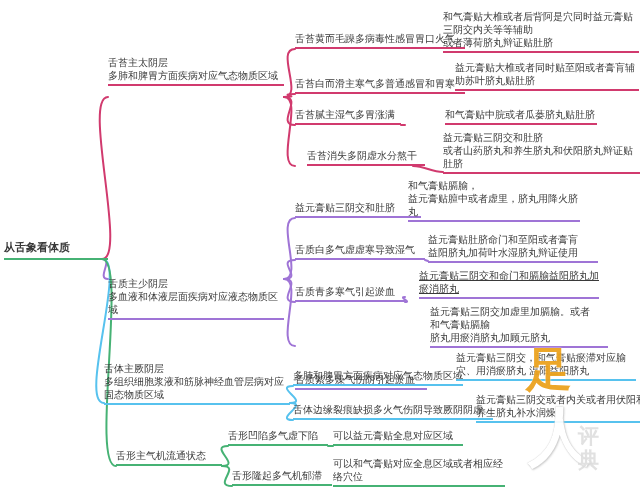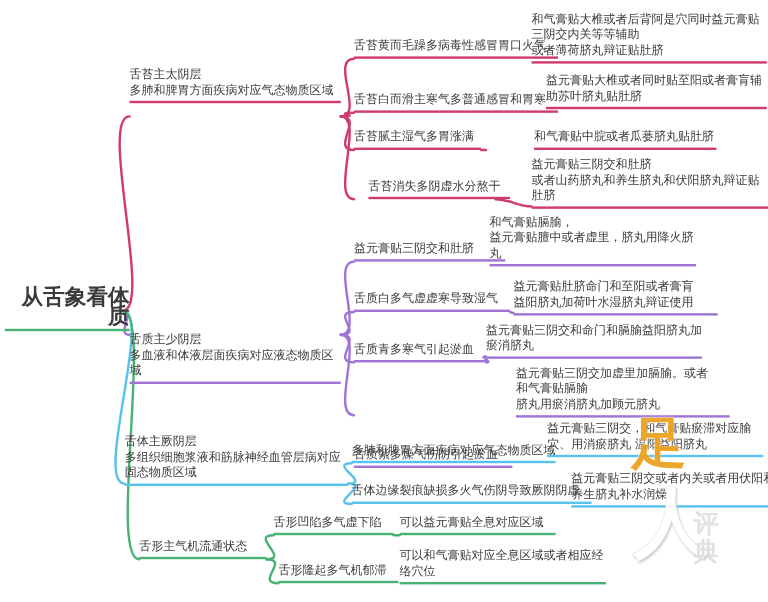--- a/index.html
+++ b/index.html
@@ -6,37 +6,37 @@
   #canvas{
     position:relative;width:640px;height:502px;background:#ffffff;overflow:hidden;
     font-family:"DejaVu Sans","Liberation Sans",sans-serif;
   }
   #wires{position:absolute;left:0;top:0;width:640px;height:502px;}
   .node{
     position:absolute;color:#3a3a3a;font-size:10px;line-height:13px;
     white-space:pre-line;border-bottom:2px solid #999;padding-bottom:2px;
     letter-spacing:0;
   }
-  .n-root{left:4px;top:240px;width:104px;font-size:18px;font-weight:bold;line-height:16px;text-align:right;}
+  .n-root{left:4px;top:240px;width:104px;font-size:11px;font-weight:bold;line-height:16px;}
   .n-b1  {left:108px;top:56px;width:176px;}
   .n-b1c1{left:295px;top:32px;width:170px;}
   .n-b1c1l{left:443px;top:10px;width:196px;}
   .n-b1c2{left:295px;top:77px;width:170px;}
   .n-b1c2l{left:455px;top:61px;width:184px;}
   .n-b1c3{left:295px;top:108px;width:106px;}
   .n-b1c3l{left:405px;top:108px;width:152px;}
   .n-b1c4{left:307px;top:149px;width:118px;}
   .n-b1c4l{left:443px;top:131px;width:198px;}
   .n-b2  {left:108px;top:238px;width:176px;margin-top:39px;}
   .n-b2c1{left:295px;top:201px;width:126px;}
   .n-b2c1l{left:408px;top:179px;width:172px;}
   .n-b2c2{left:295px;top:243px;width:130px;}
   .n-b2c2l{left:428px;top:233px;width:170px;}
   .n-b2c3{left:295px;top:285px;width:110px;}
-  .n-b2c3l{left:405px;top:269px;width:180px;}
+  .n-b2c3l{left:419px;top:269px;width:180px;text-decoration:underline;}
   .n-b2c4{left:295px;top:329px;width:132px;margin-top:44px;}
   .n-b2c4l{left:430px;top:305px;width:178px;}
   .n-b3  {left:104px;top:362px;width:186px;}
   .n-b3c1{left:293px;top:369px;width:170px;}
   .n-b3c1l{left:456px;top:351px;width:180px;}
   .n-b3c2{left:293px;top:403px;width:200px;}
   .n-b3c2l{left:476px;top:393px;width:172px;}
   .n-b4  {left:116px;top:449px;width:106px;}
   .n-b4c1{left:228px;top:429px;width:100px;}
   .n-b4c1l{left:333px;top:429px;width:130px;}

